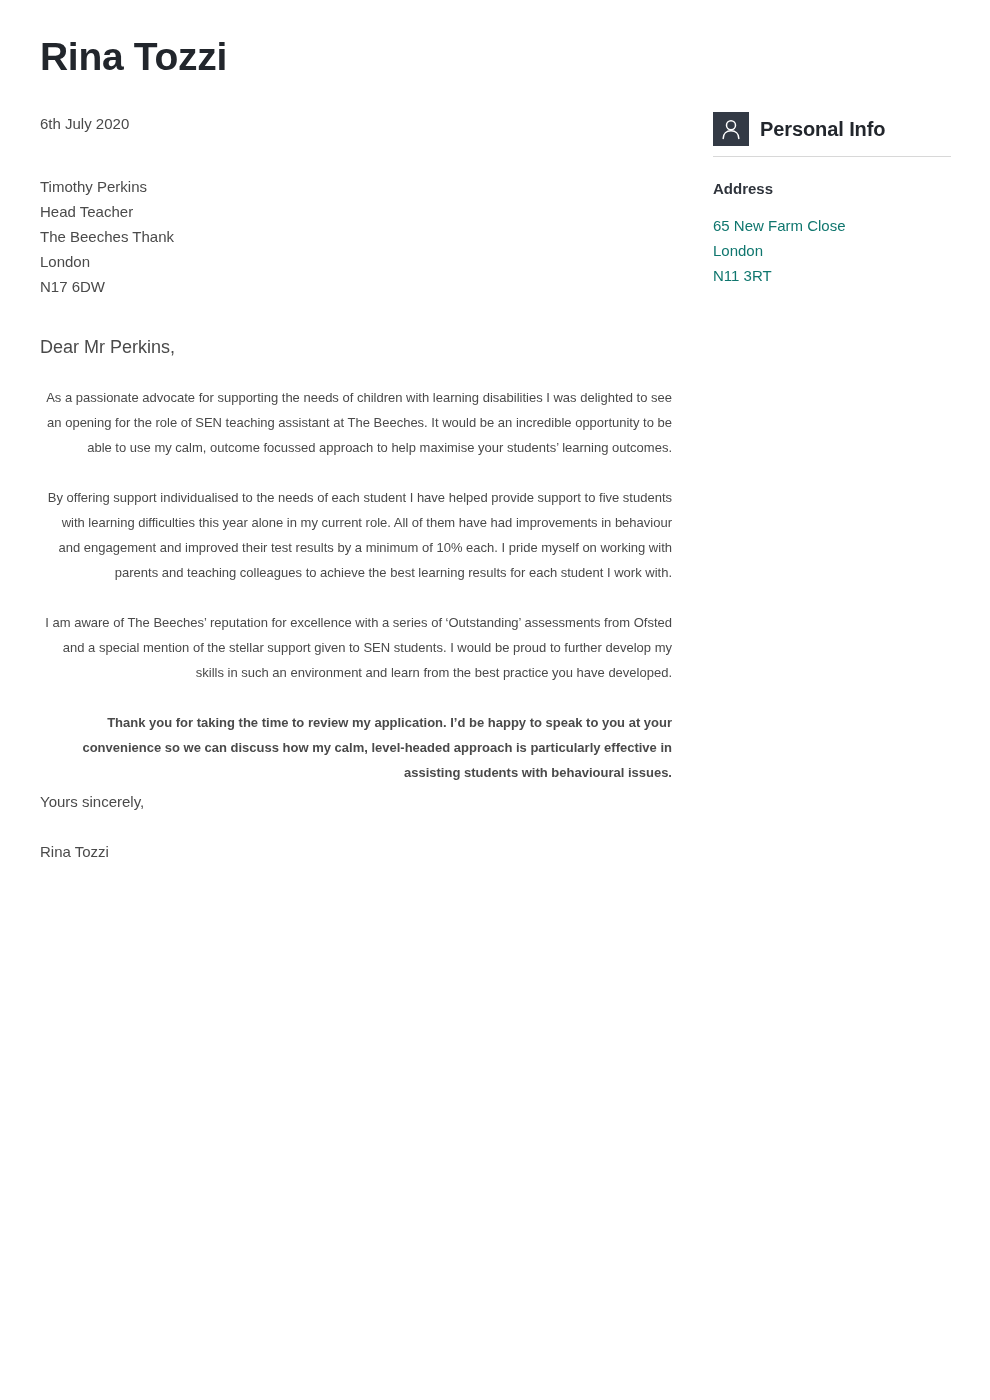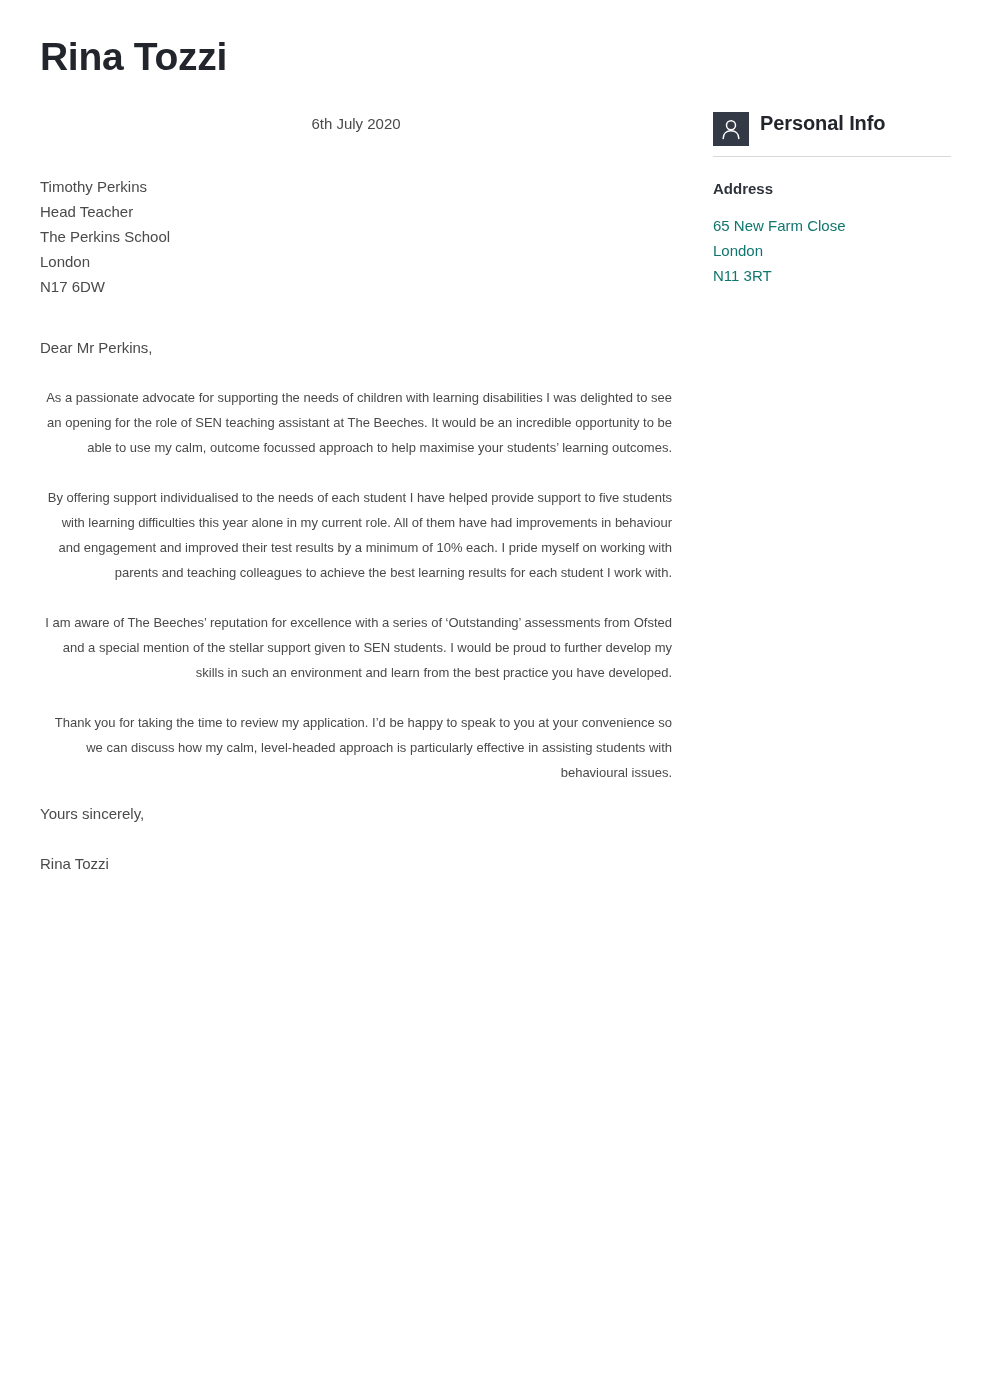--- a/index.html
+++ b/index.html
@@ -39,51 +39,51 @@
 
   
   .letter-col {
     position: absolute;
     left: 40px;
     top: 112px;
     width: 632px;
   }
 
   .letter-date {
-    text-align: center;
+    text-align: left;
     font-size: 15px;
     color: #4a4a4a;
     line-height: 1.6;
     margin-bottom: 38px;
   }
 
   .recipient-block {
     margin-bottom: 36px;
   }
   .recipient-line {
     font-size: 15px;
     line-height: 25px;
     color: #4a4a4a;
   }
 
   .salutation {
-    font-size: 15px;
+    font-size: 18px;
     line-height: 25px;
     color: #4a4a4a;
     margin-bottom: 25px;
   }
 
   .body-par {
     font-size: 13px;
     line-height: 25px;
     color: #4a4a4a;
     margin: 0 0 25px 0;
     text-align: right;
   }
-  .body-par:last-of-type { margin-bottom: 16px; }
+  .body-par:last-of-type { margin-bottom: 4px; font-weight: bold; }
 
   .closing-line {
     font-size: 15px;
     line-height: 25px;
     color: #4a4a4a;
   }
 
   .signature-name {
     font-size: 15px;
     line-height: 25px;
@@ -94,21 +94,21 @@
   
   .sidebar {
     position: absolute;
     left: 713px;
     top: 112px;
     width: 238px;
   }
 
   .sidebar-head {
     display: flex;
-    align-items: flex-start;
+    align-items: center;
     gap: 11px;
   }
 
   .sidebar-icon-box {
     width: 36px;
     height: 34px;
     background: #333a45;
     display: flex;
     align-items: center;
     justify-content: center;
@@ -154,21 +154,21 @@
 
   <div class="name-header">Rina Tozzi</div>
 
   <div class="letter-col">
 
     <div class="letter-date">6th July 2020</div>
 
     <div class="recipient-block">
       <div class="recipient-line">Timothy Perkins</div>
       <div class="recipient-line">Head Teacher</div>
-      <div class="recipient-line">The Perkins School</div>
+      <div class="recipient-line">The Beeches Thank</div>
       <div class="recipient-line">London</div>
       <div class="recipient-line">N17 6DW</div>
     </div>
 
     <div class="salutation">Dear Mr Perkins,</div>
 
     <p class="body-par">As a passionate advocate for supporting the needs of children with learning disabilities I was delighted to see an opening for the role of SEN teaching assistant at The Beeches. It would be an incredible opportunity to be able to use my calm, outcome focussed approach to help maximise your students’ learning outcomes.</p>
     <p class="body-par">By offering support individualised to the needs of each student I have helped provide support to five students with learning difficulties this year alone in my current role. All of them have had improvements in behaviour and engagement and improved their test results by a minimum of 10% each. I pride myself on working with parents and teaching colleagues to achieve the best learning results for each student I work with.</p>
     <p class="body-par">I am aware of The Beeches’ reputation for excellence with a series of ‘Outstanding’ assessments from Ofsted and a special mention of the stellar support given to SEN students. I would be proud to further develop my skills in such an environment and learn from the best practice you have developed.</p>
     <p class="body-par">Thank you for taking the time to review my application. I’d be happy to speak to you at your convenience so we can discuss how my calm, level-headed approach is particularly effective in assisting students with behavioural issues.</p>

